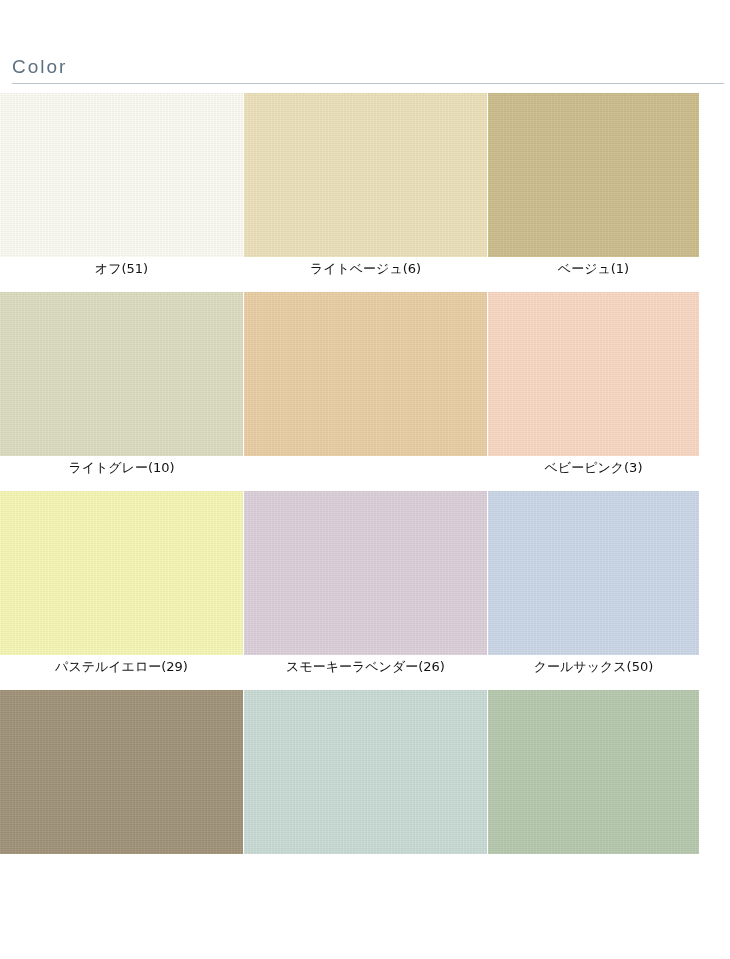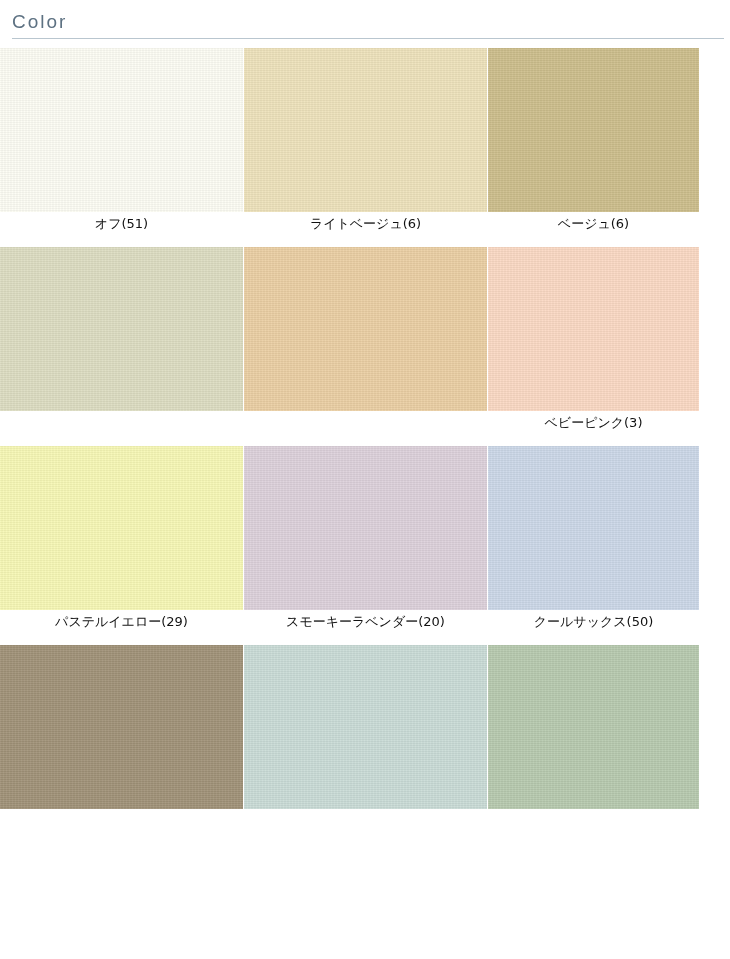--- a/index.html
+++ b/index.html
@@ -84,54 +84,55 @@
     line-height: 19px;
     padding: 2px 0 1px 0;
     white-space: nowrap;
     font-family: "DejaVu Sans", "Liberation Sans", sans-serif;
   }
 </style>
 </head>
 <body>
 
 <div class="page-header">
-  <div class="page-title" style="color: rgb(93, 113, 130);">Color</div>
+  <div class="page-title" style="color: rgb(93, 113, 130); margin-top: 45px;">Color</div>
   <div class="title-rule" style="background: rgb(185, 198, 207);"></div>
 </div>
 
 <div class="swatch-grid">
     <div class="swatch-cell">
       <div class="swatch-chip" style="background-color: rgb(253, 253, 244);"></div>
       <div class="swatch-label">オフ(51)</div>
     </div>
     <div class="swatch-cell">
       <div class="swatch-chip" style="background-color: rgb(238, 226, 187);"></div>
       <div class="swatch-label">ライトベージュ(6)</div>
     </div>
     <div class="swatch-cell">
       <div class="swatch-chip" style="background-color: rgb(205, 190, 140);"></div>
-      <div class="swatch-label">ベージュ(6)</div>
+      <div class="swatch-label">ベージュ(1)</div>
     </div>
     <div class="swatch-cell">
       <div class="swatch-chip" style="background-color: rgb(221, 221, 194);"></div>
+      <div class="swatch-label">ライトグレー(10)</div>
     </div>
     <div class="swatch-cell">
       <div class="swatch-chip" style="background-color: rgb(235, 207, 164);"></div>
     </div>
     <div class="swatch-cell">
       <div class="swatch-chip" style="background-color: rgb(251, 217, 196);"></div>
       <div class="swatch-label">ベビーピンク(3)</div>
     </div>
     <div class="swatch-cell">
       <div class="swatch-chip" style="background-color: rgb(247, 248, 181);"></div>
       <div class="swatch-label">パステルイエロー(29)</div>
     </div>
     <div class="swatch-cell">
       <div class="swatch-chip" style="background-color: rgb(221, 209, 219);"></div>
-      <div class="swatch-label">スモーキーラベンダー(20)</div>
+      <div class="swatch-label">スモーキーラベンダー(26)</div>
     </div>
     <div class="swatch-cell">
       <div class="swatch-chip" style="background-color: rgb(204, 216, 232);"></div>
       <div class="swatch-label">クールサックス(50)</div>
     </div>
     <div class="swatch-cell">
       <div class="swatch-chip" style="background-color: rgb(161, 146, 120);"></div>
     </div>
     <div class="swatch-cell">
       <div class="swatch-chip" style="background-color: rgb(202, 220, 215);"></div>

